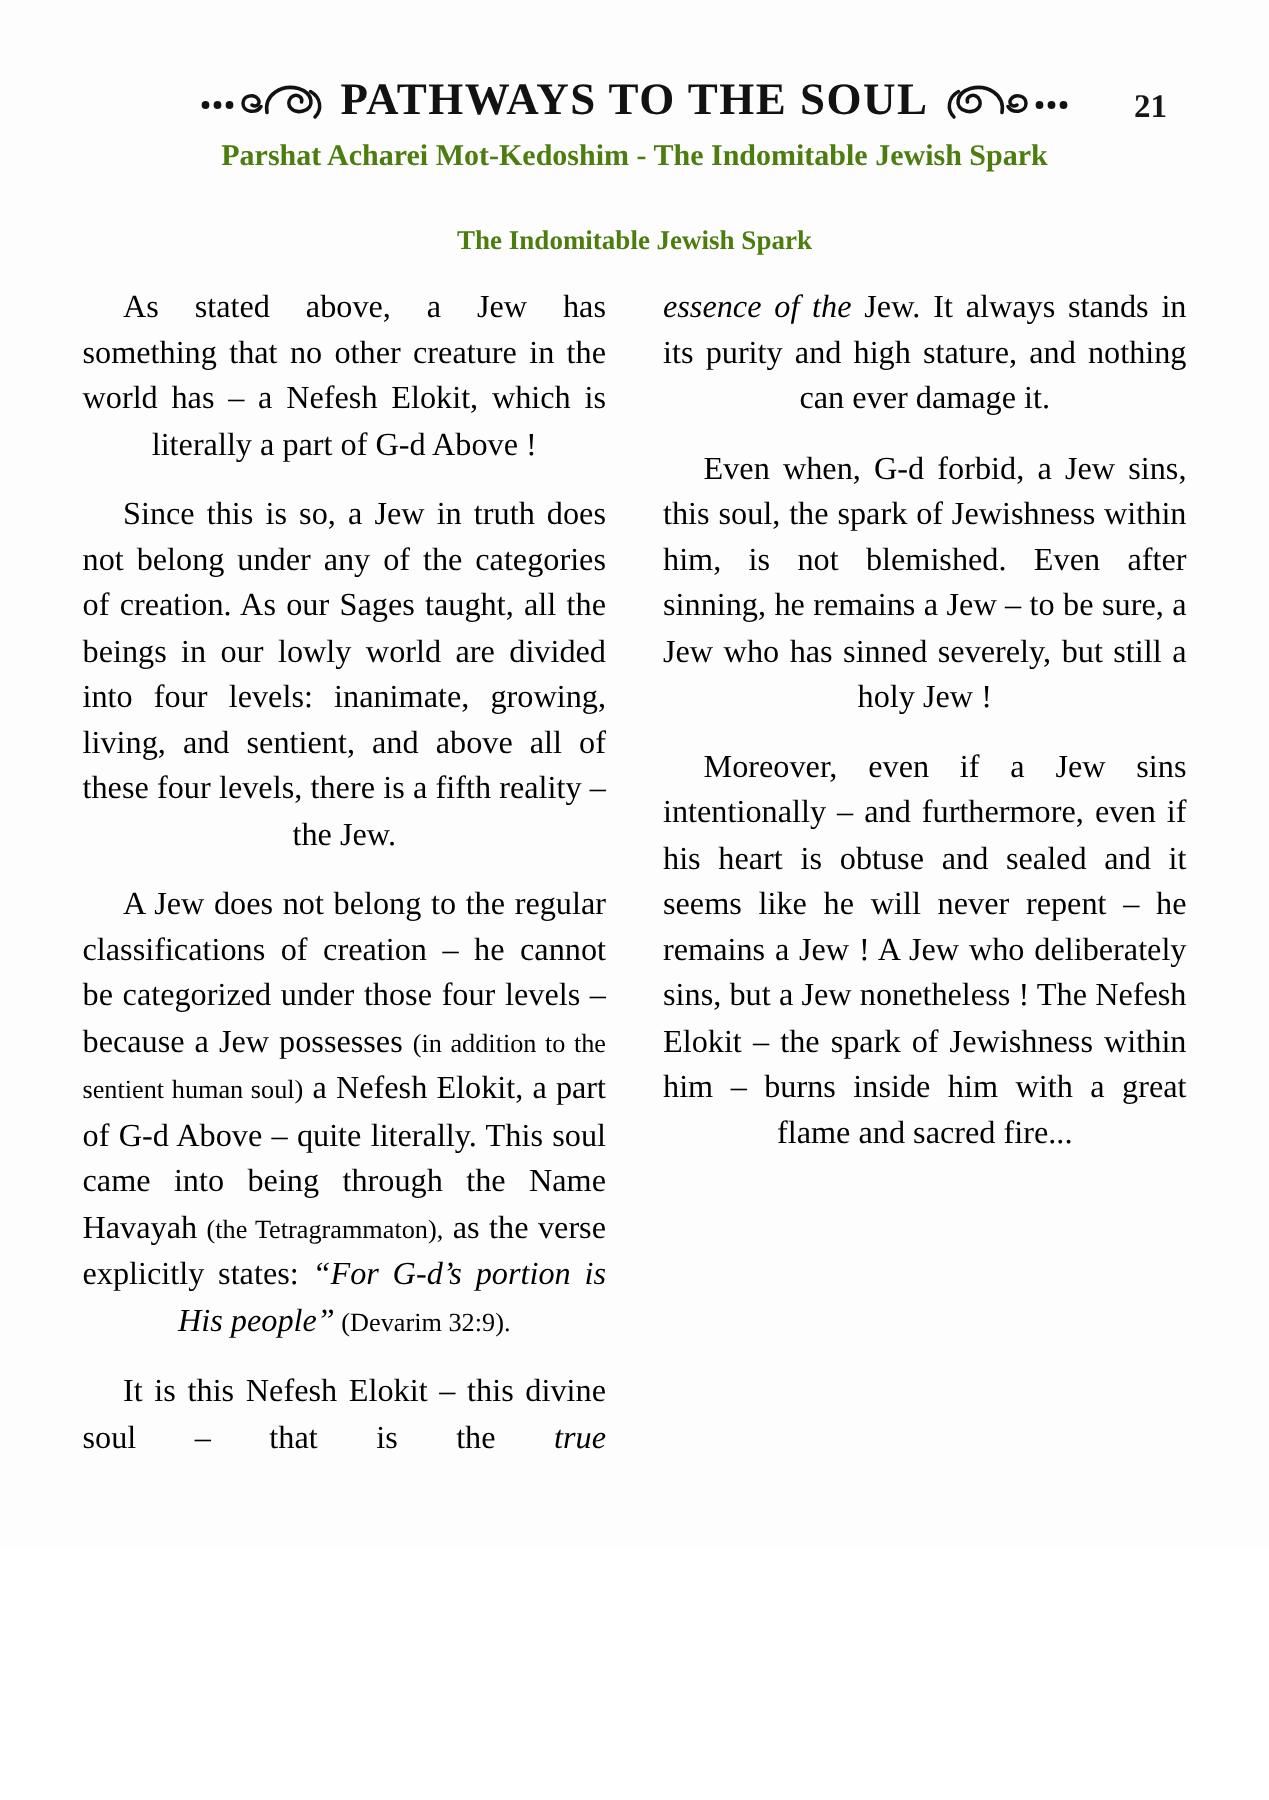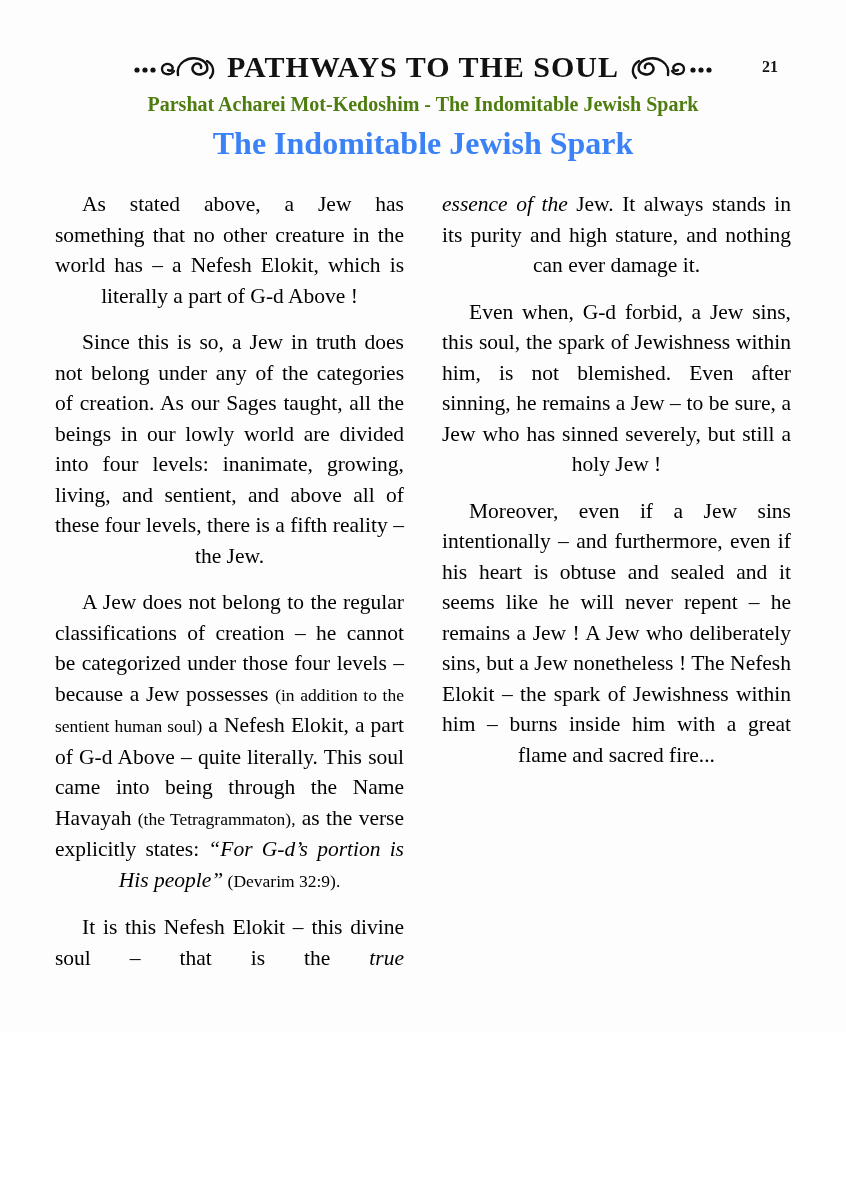--- a/index.html
+++ b/index.html
@@ -30,43 +30,43 @@
     font-weight: bold;
     letter-spacing: 1px;
     color: #121212;
   }
   .ornament { display: inline-block; }
   .ornament svg { display: block; }
   .page-number {
     position: absolute;
     top: 58px;
     right: 68px;
-    font-size: 16px;
+    font-size: 22px;
     font-weight: bold;
   }
   .running-sub {
     position: absolute;
     top: 93px;
     left: 0;
     width: 100%;
     text-align: center;
     font-size: 20px;
     font-weight: bold;
     color: #4d7c0f;
   }
   .article-title {
     position: absolute;
-    top: 125px;
+    top: 150px;
     left: 0;
     width: 100%;
     text-align: center;
-    font-size: 32px;
+    font-size: 18px;
     font-weight: bold;
     margin: 0;
-    color: #3b82f6;
+    color: #4d7c0f;
   }
   .columns {
     position: absolute;
     top: 189px;
     left: 55px;
     width: 736px;
     display: flex;
     gap: 38px;
   }
   .col {

